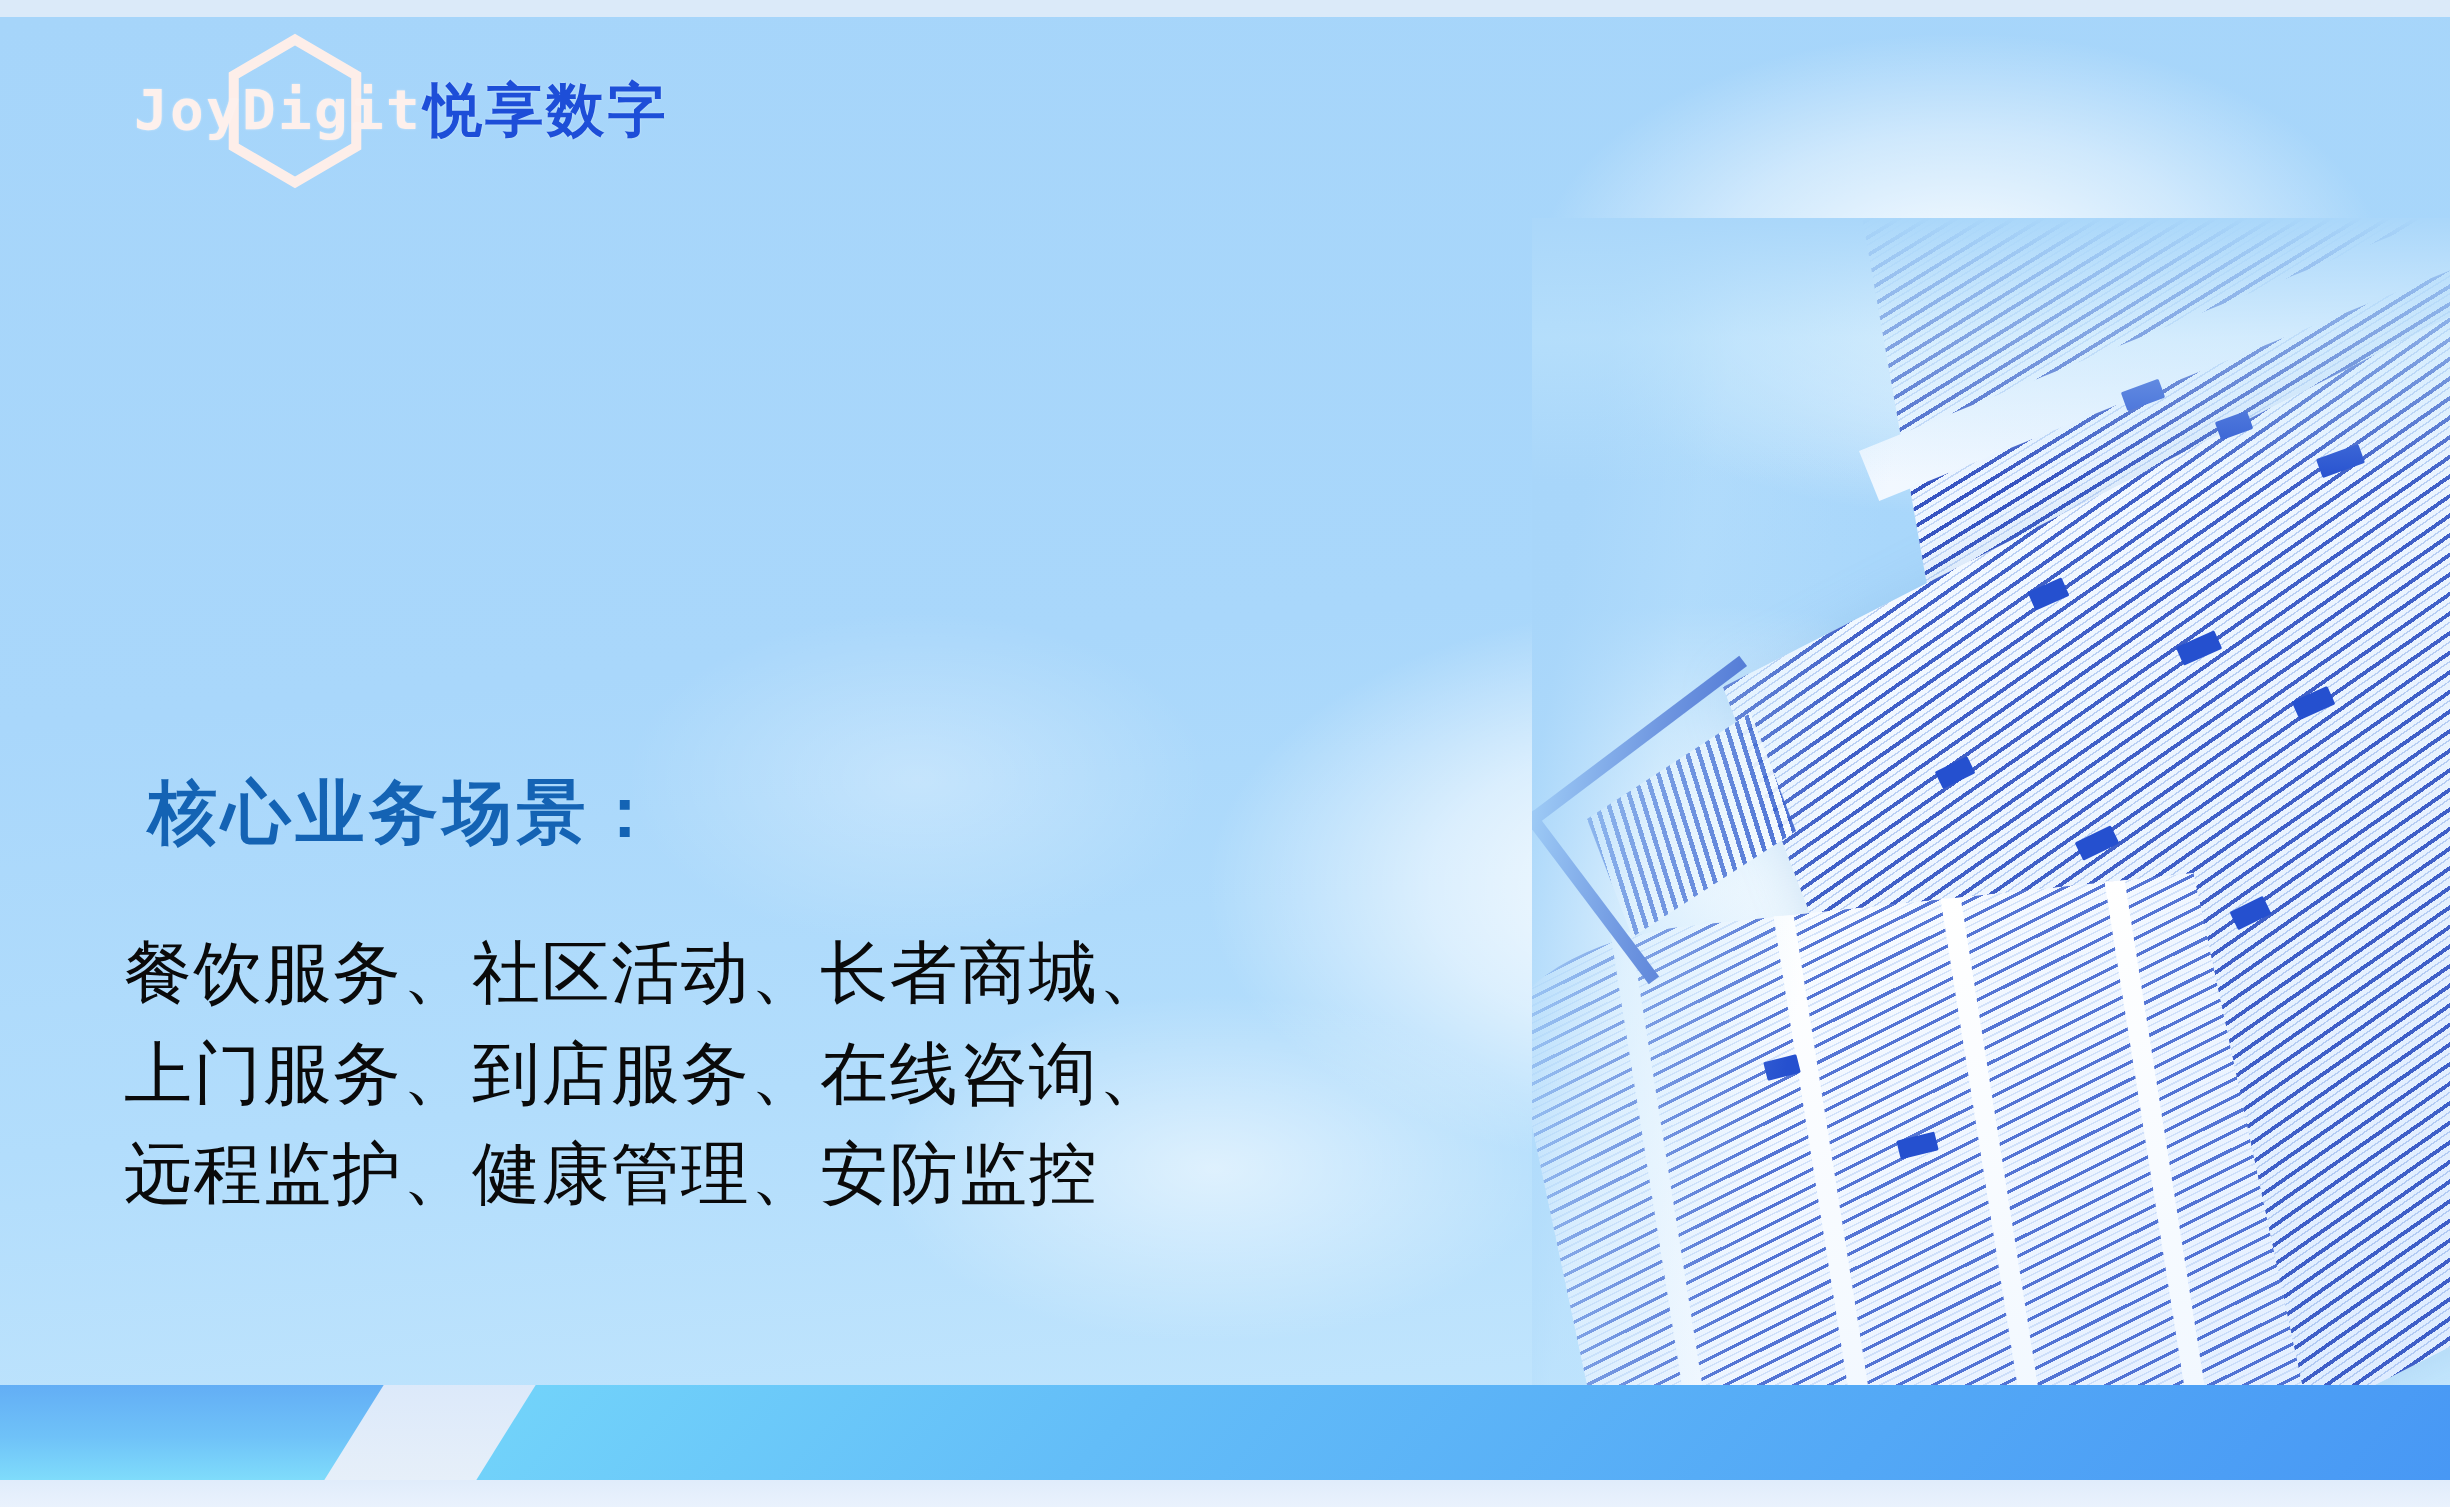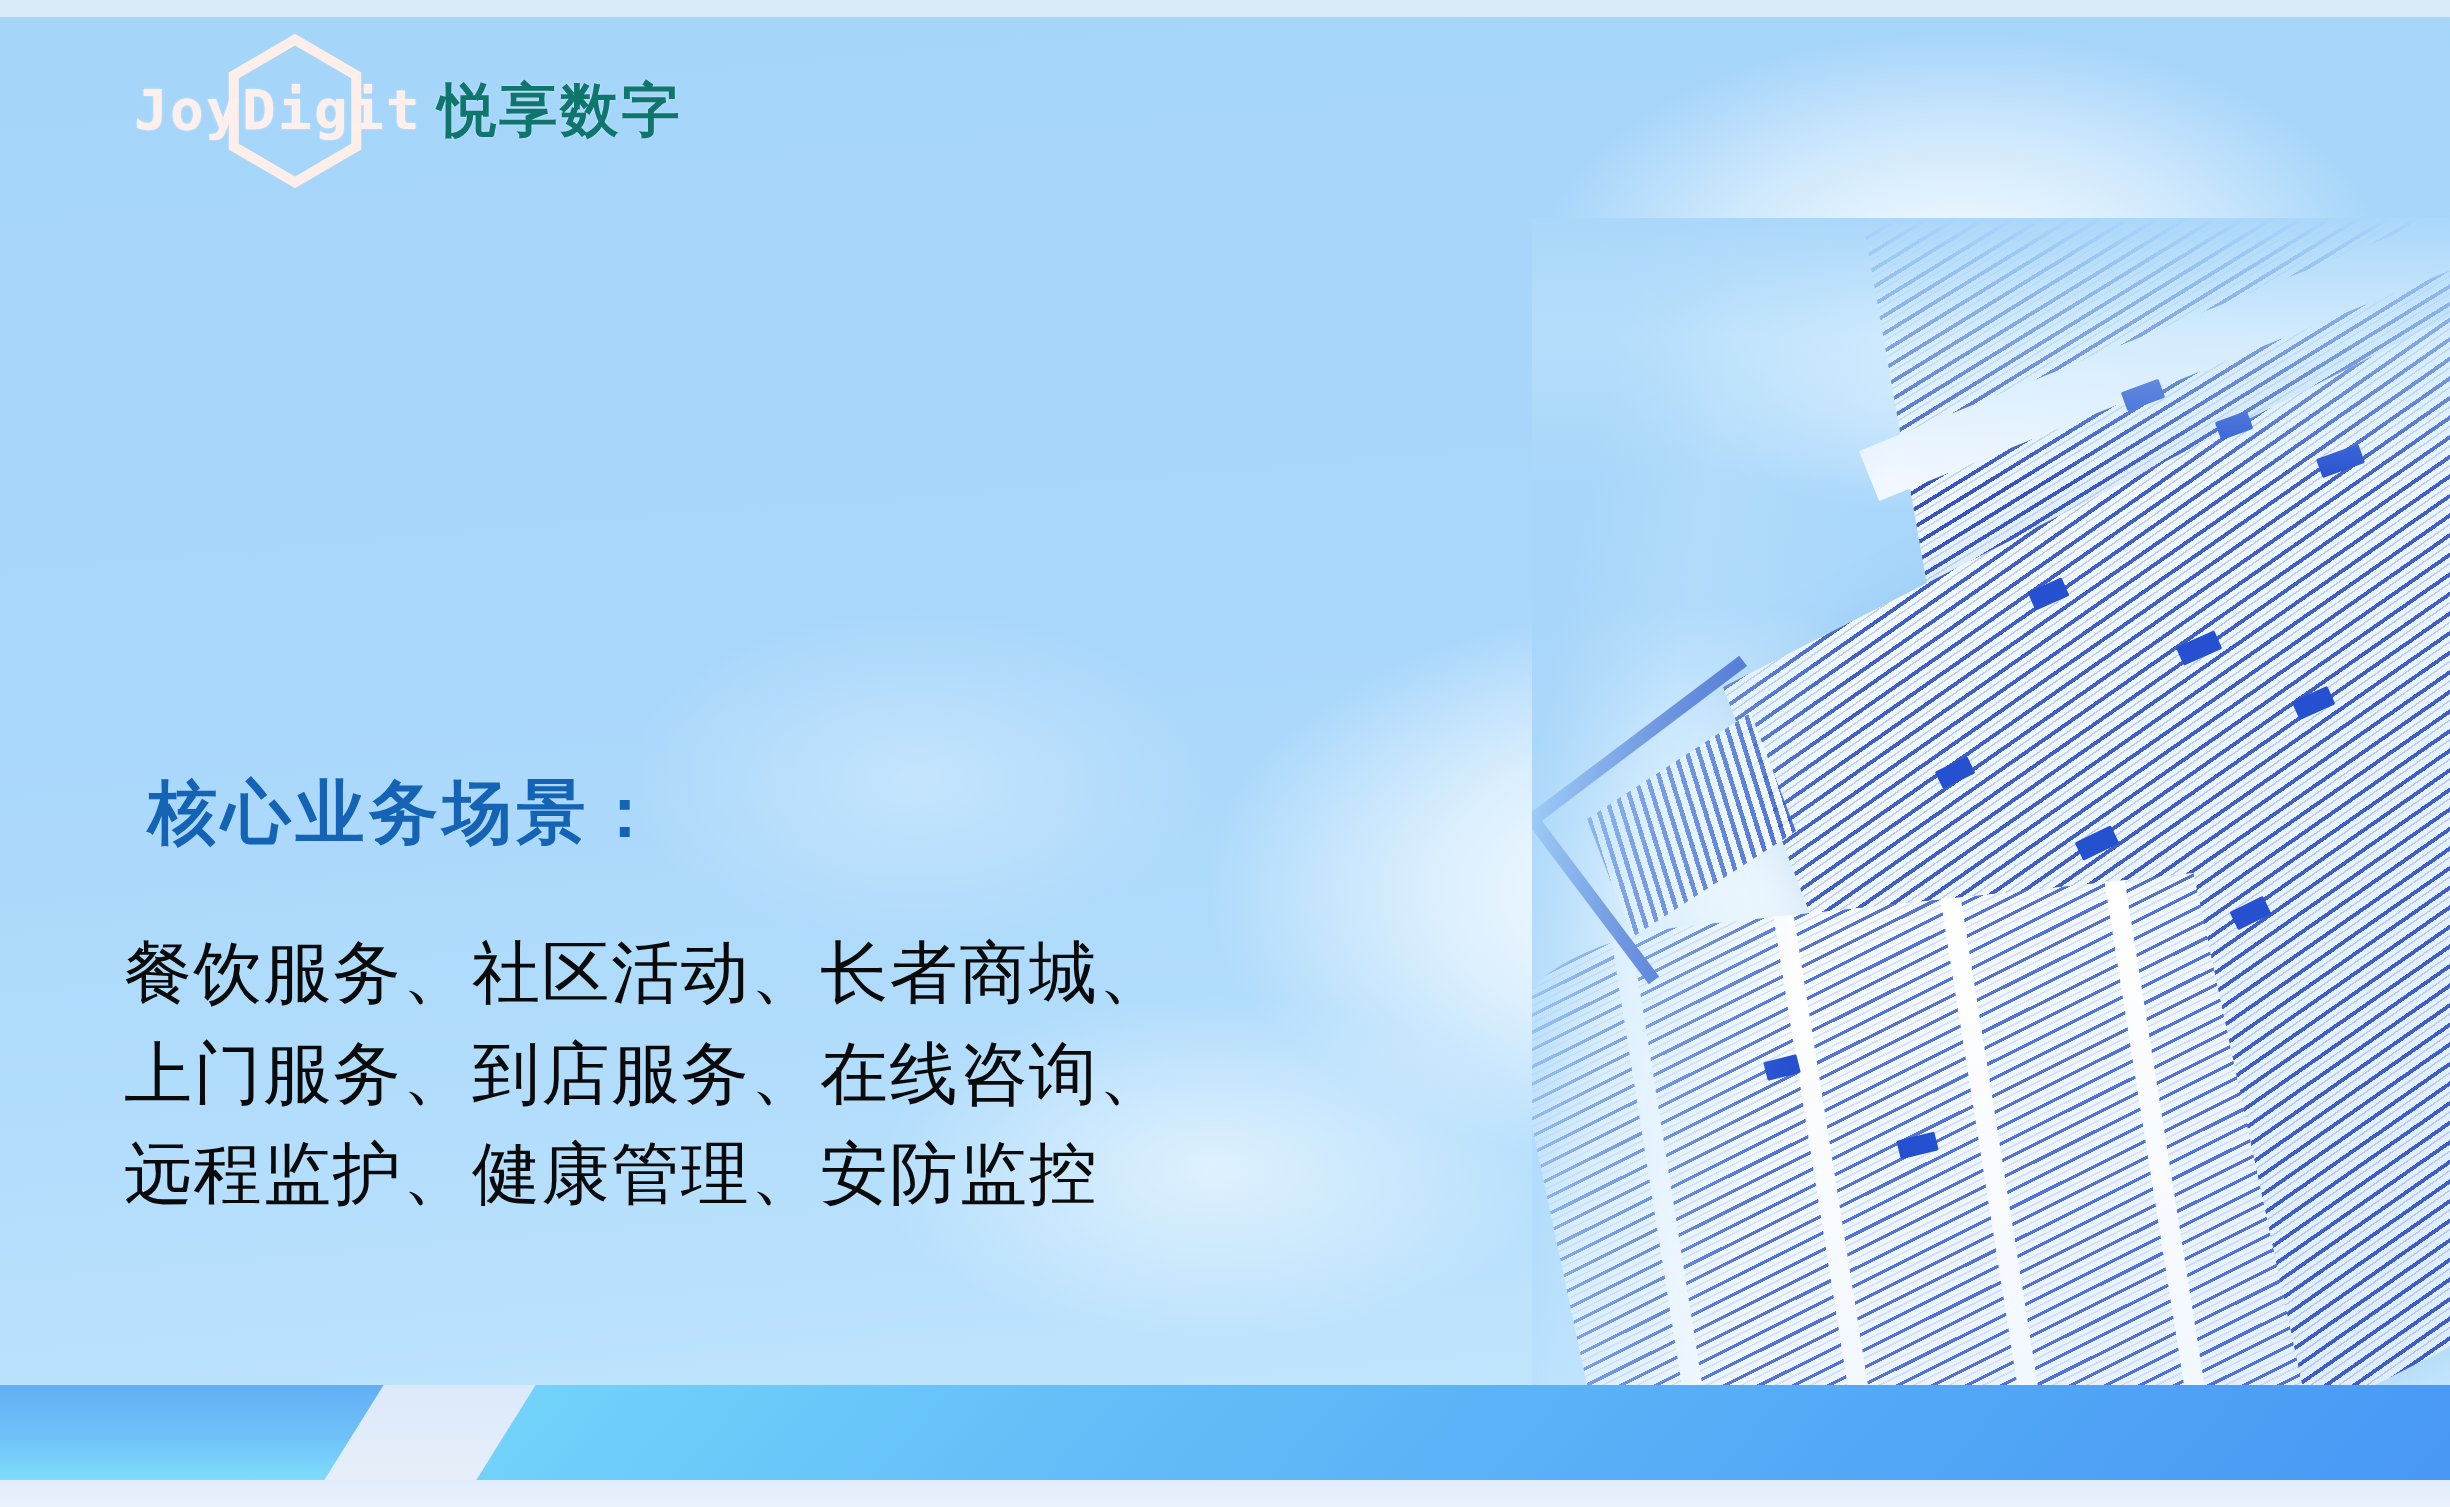--- a/index.html
+++ b/index.html
@@ -123,42 +123,42 @@
   .photo-fade-top{
     position:absolute; left:0; top:0; width:100%; height:265px;
     background:linear-gradient(180deg, rgba(170,215,250,1) 0%, rgba(190,228,252,.55) 45%, rgba(255,255,255,0) 100%);
     pointer-events:none;
   }
 
   
   .logo{
     position:absolute; left:134px; top:67px;
     height:86px;
-    display:flex; align-items:center; gap:16px;
+    display:flex; align-items:center; gap:2px;
     z-index:40;
   }
   .logo-hex{
     position:absolute; left:92px; top:-34px;
     width:138px; height:156px;
     z-index:1;
   }
   .logo-hex svg{display:block;}
   .logo-mark{
     position:relative; z-index:2;
     font-family:"DejaVu Sans Mono","Liberation Mono",monospace;
     font-size:56px; font-weight:700; letter-spacing:2.3px;
     color:#fdf0ec;
     -webkit-text-stroke:0px;
     text-shadow:0 0 2.3px rgba(255,255,255,.5);
     line-height:1;
   }
   .logo-cn{
     position:relative; z-index:2;
     font-size:58px; font-weight:700; letter-spacing:3.1px;
-    color:#0f766e; line-height:1;
+    color:#1d4ed8; line-height:1;
     text-shadow:0 0 2.3px rgba(255,255,255,.45);
   }
 
   
   .headline{
     position:absolute; left:117px; top:268px;
     font-size:159px; font-weight:700;
     letter-spacing:3.1px;
     color:#000000;
     line-height:1;

